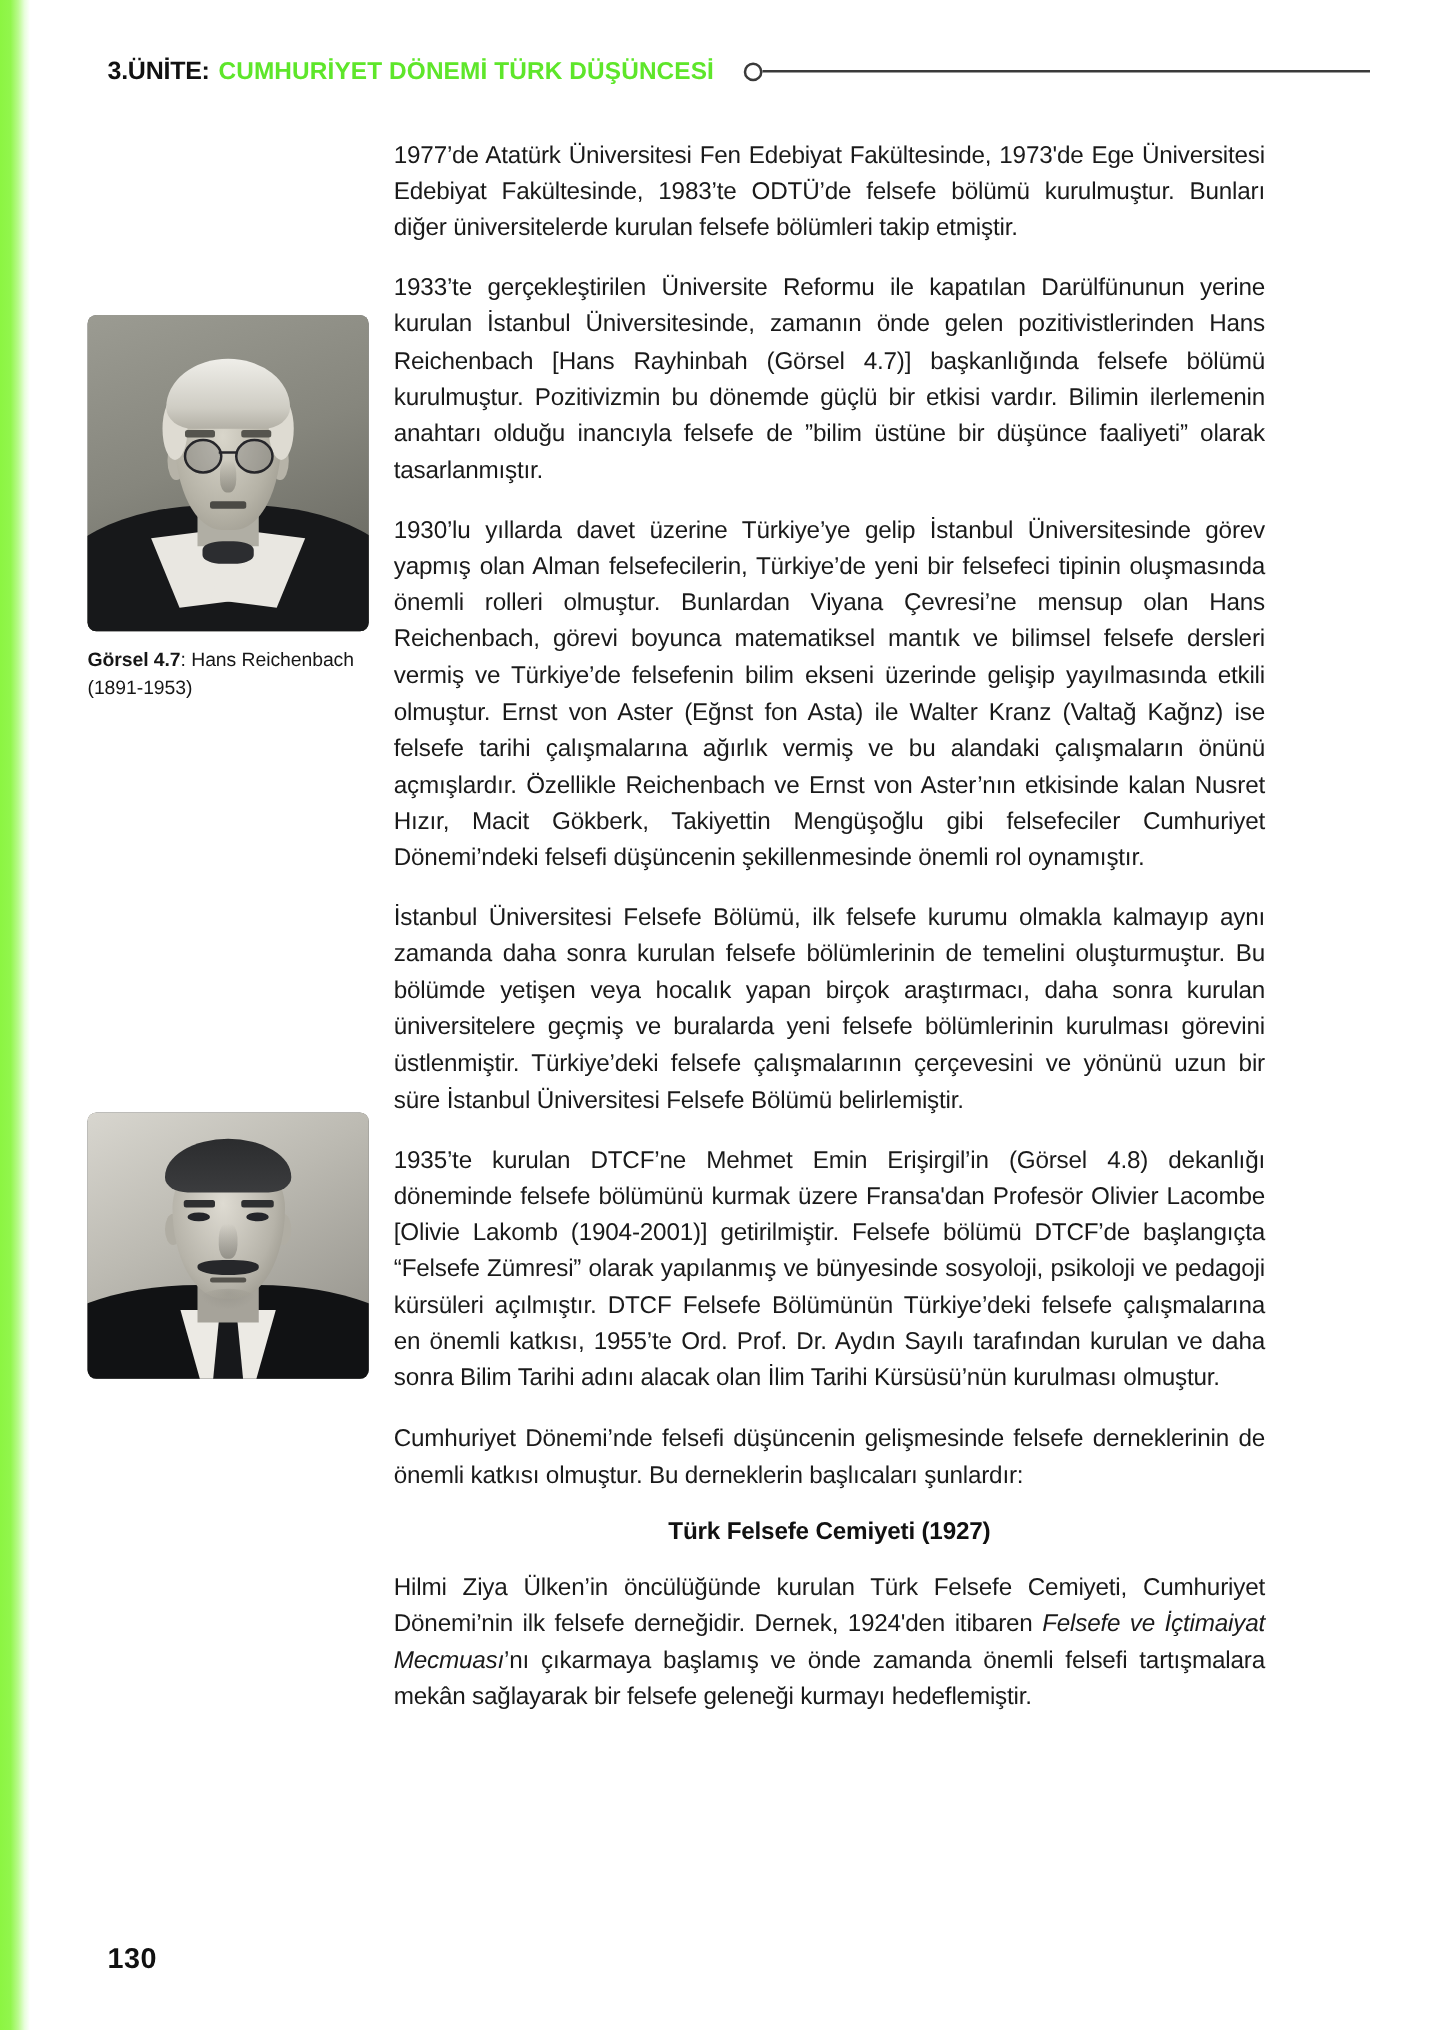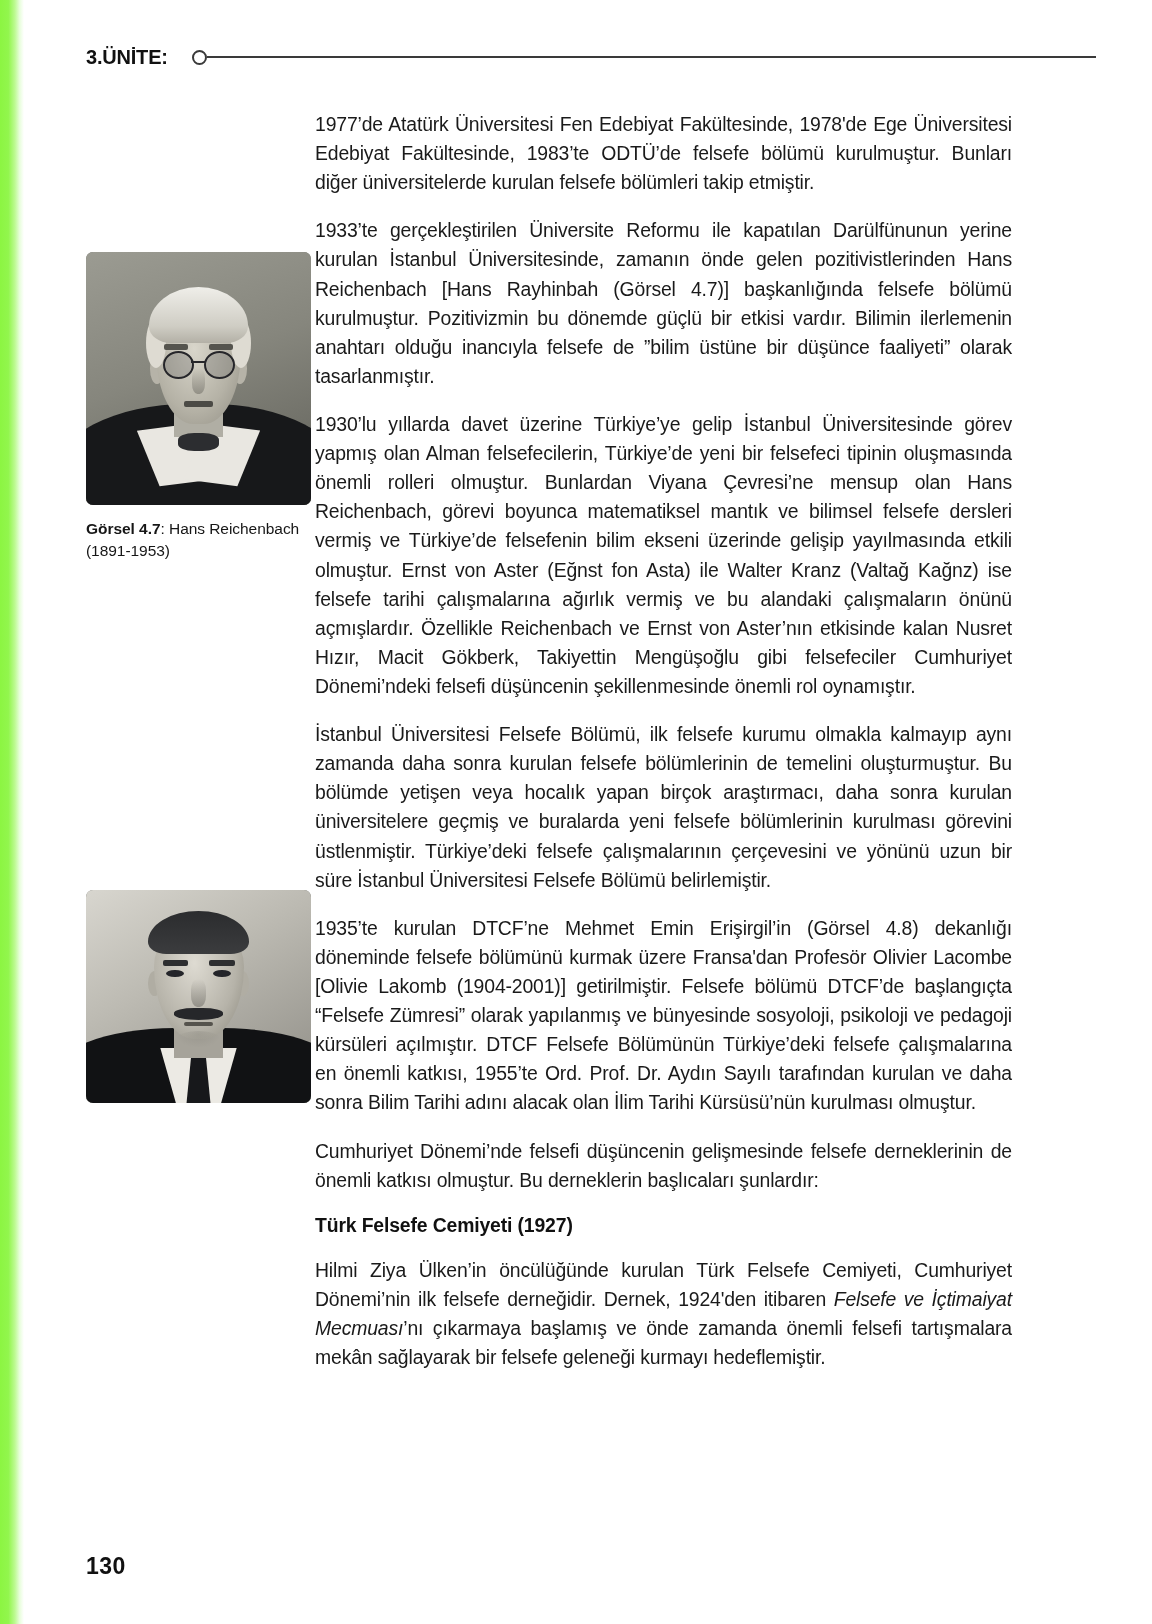--- a/index.html
+++ b/index.html
@@ -84,21 +84,20 @@
   }
   #text-col {
     position: absolute;
     left: 315px;
     top: 110px;
     width: 697px;
   }
 
   .figure {
     width: 226px;
-    margin-left: 16px;
   }
   .figure.first { margin-top: 148px; }
   .figure.second { margin-top: 328px; }
 
   .figure .photo {
     width: 225px;
     height: 253px;
     border-radius: 7px;
     overflow: hidden;
     position: relative;
@@ -128,20 +127,21 @@
     color: #1a1a1a;
     hyphens: none;
   }
   p.body:last-of-type { margin-bottom: 0; }
   h3.subhead {
     margin: 0 0 19px 0;
     font-size: 19.4px;
     font-weight: bold;
     letter-spacing: -0.15px;
     color: #111111;
+    text-align: center;
   }
   .ital { font-style: italic; }
 
   
   #page-number {
     position: absolute;
     left: 86px;
     bottom: 44px;
     font-size: 23px;
     font-weight: bold;
@@ -343,20 +343,21 @@
 </style>
 </head>
 <body>
 
 <div id="page">
 
   <div id="left-spine"></div>
 
   <div id="header">
     <span class="unit-no">3.ÜNİTE:</span>
+    <span class="unit-title">CUMHURİYET DÖNEMİ TÜRK DÜŞÜNCESİ</span>
     <span class="rule-wrap">
       <span class="rule-dot"></span>
       <span class="rule-line"></span>
     </span>
   </div>
 
   <div id="figure-col">
 
     <div class="figure first">
       <div class="photo">
@@ -407,21 +408,21 @@
           <div class="mustache"></div>
           <div class="mouth"></div>
           <div class="chin"></div>
         </div>
       </div>
     </div>
 
   </div>
 
   <div id="text-col">
-    <p class="body">1977’de Atatürk Üniversitesi Fen Edebiyat Fakültesinde, 1978'de Ege Üniversitesi Edebiyat Fakültesinde, 1983’te ODTÜ’de felsefe bölümü kurulmuştur. Bunları diğer üniversitelerde kurulan felsefe bölümleri takip etmiştir.</p>
+    <p class="body">1977’de Atatürk Üniversitesi Fen Edebiyat Fakültesinde, 1973'de Ege Üniversitesi Edebiyat Fakültesinde, 1983’te ODTÜ’de felsefe bölümü kurulmuştur. Bunları diğer üniversitelerde kurulan felsefe bölümleri takip etmiştir.</p>
     <p class="body">1933’te gerçekleştirilen Üniversite Reformu ile kapatılan Darülfünunun yerine kurulan İstanbul Üniversitesinde, zamanın önde gelen pozitivistlerinden Hans Reichenbach [Hans Rayhinbah (Görsel 4.7)] başkanlığında felsefe bölümü kurulmuştur. Pozitivizmin bu dönemde güçlü bir etkisi vardır. Bilimin ilerlemenin anahtarı olduğu inancıyla felsefe de ”bilim üstüne bir düşünce faaliyeti” olarak tasarlanmıştır.</p>
     <p class="body">1930’lu yıllarda davet üzerine Türkiye’ye gelip İstanbul Üniversitesinde görev yapmış olan Alman felsefecilerin, Türkiye’de yeni bir felsefeci tipinin oluşmasında önemli rolleri olmuştur. Bunlardan Viyana Çevresi’ne mensup olan Hans Reichenbach, görevi boyunca matematiksel mantık ve bilimsel felsefe dersleri vermiş ve Türkiye’de felsefenin bilim ekseni üzerinde gelişip yayılmasında etkili olmuştur. Ernst von Aster (Eğnst fon Asta) ile Walter Kranz (Valtağ Kağnz) ise felsefe tarihi çalışmalarına ağırlık vermiş ve bu alandaki çalışmaların önünü açmışlardır. Özellikle Reichenbach ve Ernst von Aster’nın etkisinde kalan Nusret Hızır, Macit Gökberk, Takiyettin Mengüşoğlu gibi felsefeciler Cumhuriyet Dönemi’ndeki felsefi düşüncenin şekillenmesinde önemli rol oynamıştır.</p>
     <p class="body">İstanbul Üniversitesi Felsefe Bölümü, ilk felsefe kurumu olmakla kalmayıp aynı zamanda daha sonra kurulan felsefe bölümlerinin de temelini oluşturmuştur. Bu bölümde yetişen veya hocalık yapan birçok araştırmacı, daha sonra kurulan üniversitelere geçmiş ve buralarda yeni felsefe bölümlerinin kurulması görevini üstlenmiştir. Türkiye’deki felsefe çalışmalarının çerçevesini ve yönünü uzun bir süre İstanbul Üniversitesi Felsefe Bölümü belirlemiştir.</p>
     <p class="body">1935’te kurulan DTCF’ne Mehmet Emin Erişirgil’in (Görsel 4.8) dekanlığı döneminde felsefe bölümünü kurmak üzere Fransa'dan Profesör Olivier Lacombe [Olivie Lakomb (1904-2001)] getirilmiştir. Felsefe bölümü DTCF’de başlangıçta “Felsefe Zümresi” olarak yapılanmış ve bünyesinde sosyoloji, psikoloji ve pedagoji kürsüleri açılmıştır. DTCF Felsefe Bölümünün Türkiye’deki felsefe çalışmalarına en önemli katkısı, 1955’te Ord. Prof. Dr. Aydın Sayılı tarafından kurulan ve daha sonra Bilim Tarihi adını alacak olan İlim Tarihi Kürsüsü’nün kurulması olmuştur.</p>
     <p class="body">Cumhuriyet Dönemi’nde felsefi düşüncenin gelişmesinde felsefe derneklerinin de önemli katkısı olmuştur. Bu derneklerin başlıcaları şunlardır:</p>
     <h3 class="subhead">Türk Felsefe Cemiyeti (1927)</h3>
     <p class="body"><span>Hilmi Ziya Ülken’in öncülüğünde kurulan Türk Felsefe Cemiyeti, Cumhuriyet Dönemi’nin ilk felsefe derneğidir. Dernek, 1924'den itibaren </span><span class="ital">Felsefe ve İçtimaiyat Mecmuası</span><span>’nı çıkarmaya başlamış ve önde zamanda önemli felsefi tartışmalara mekân sağlayarak bir felsefe geleneği kurmayı hedeflemiştir.</span></p>
   </div>
 
   <div id="page-number">130</div>

